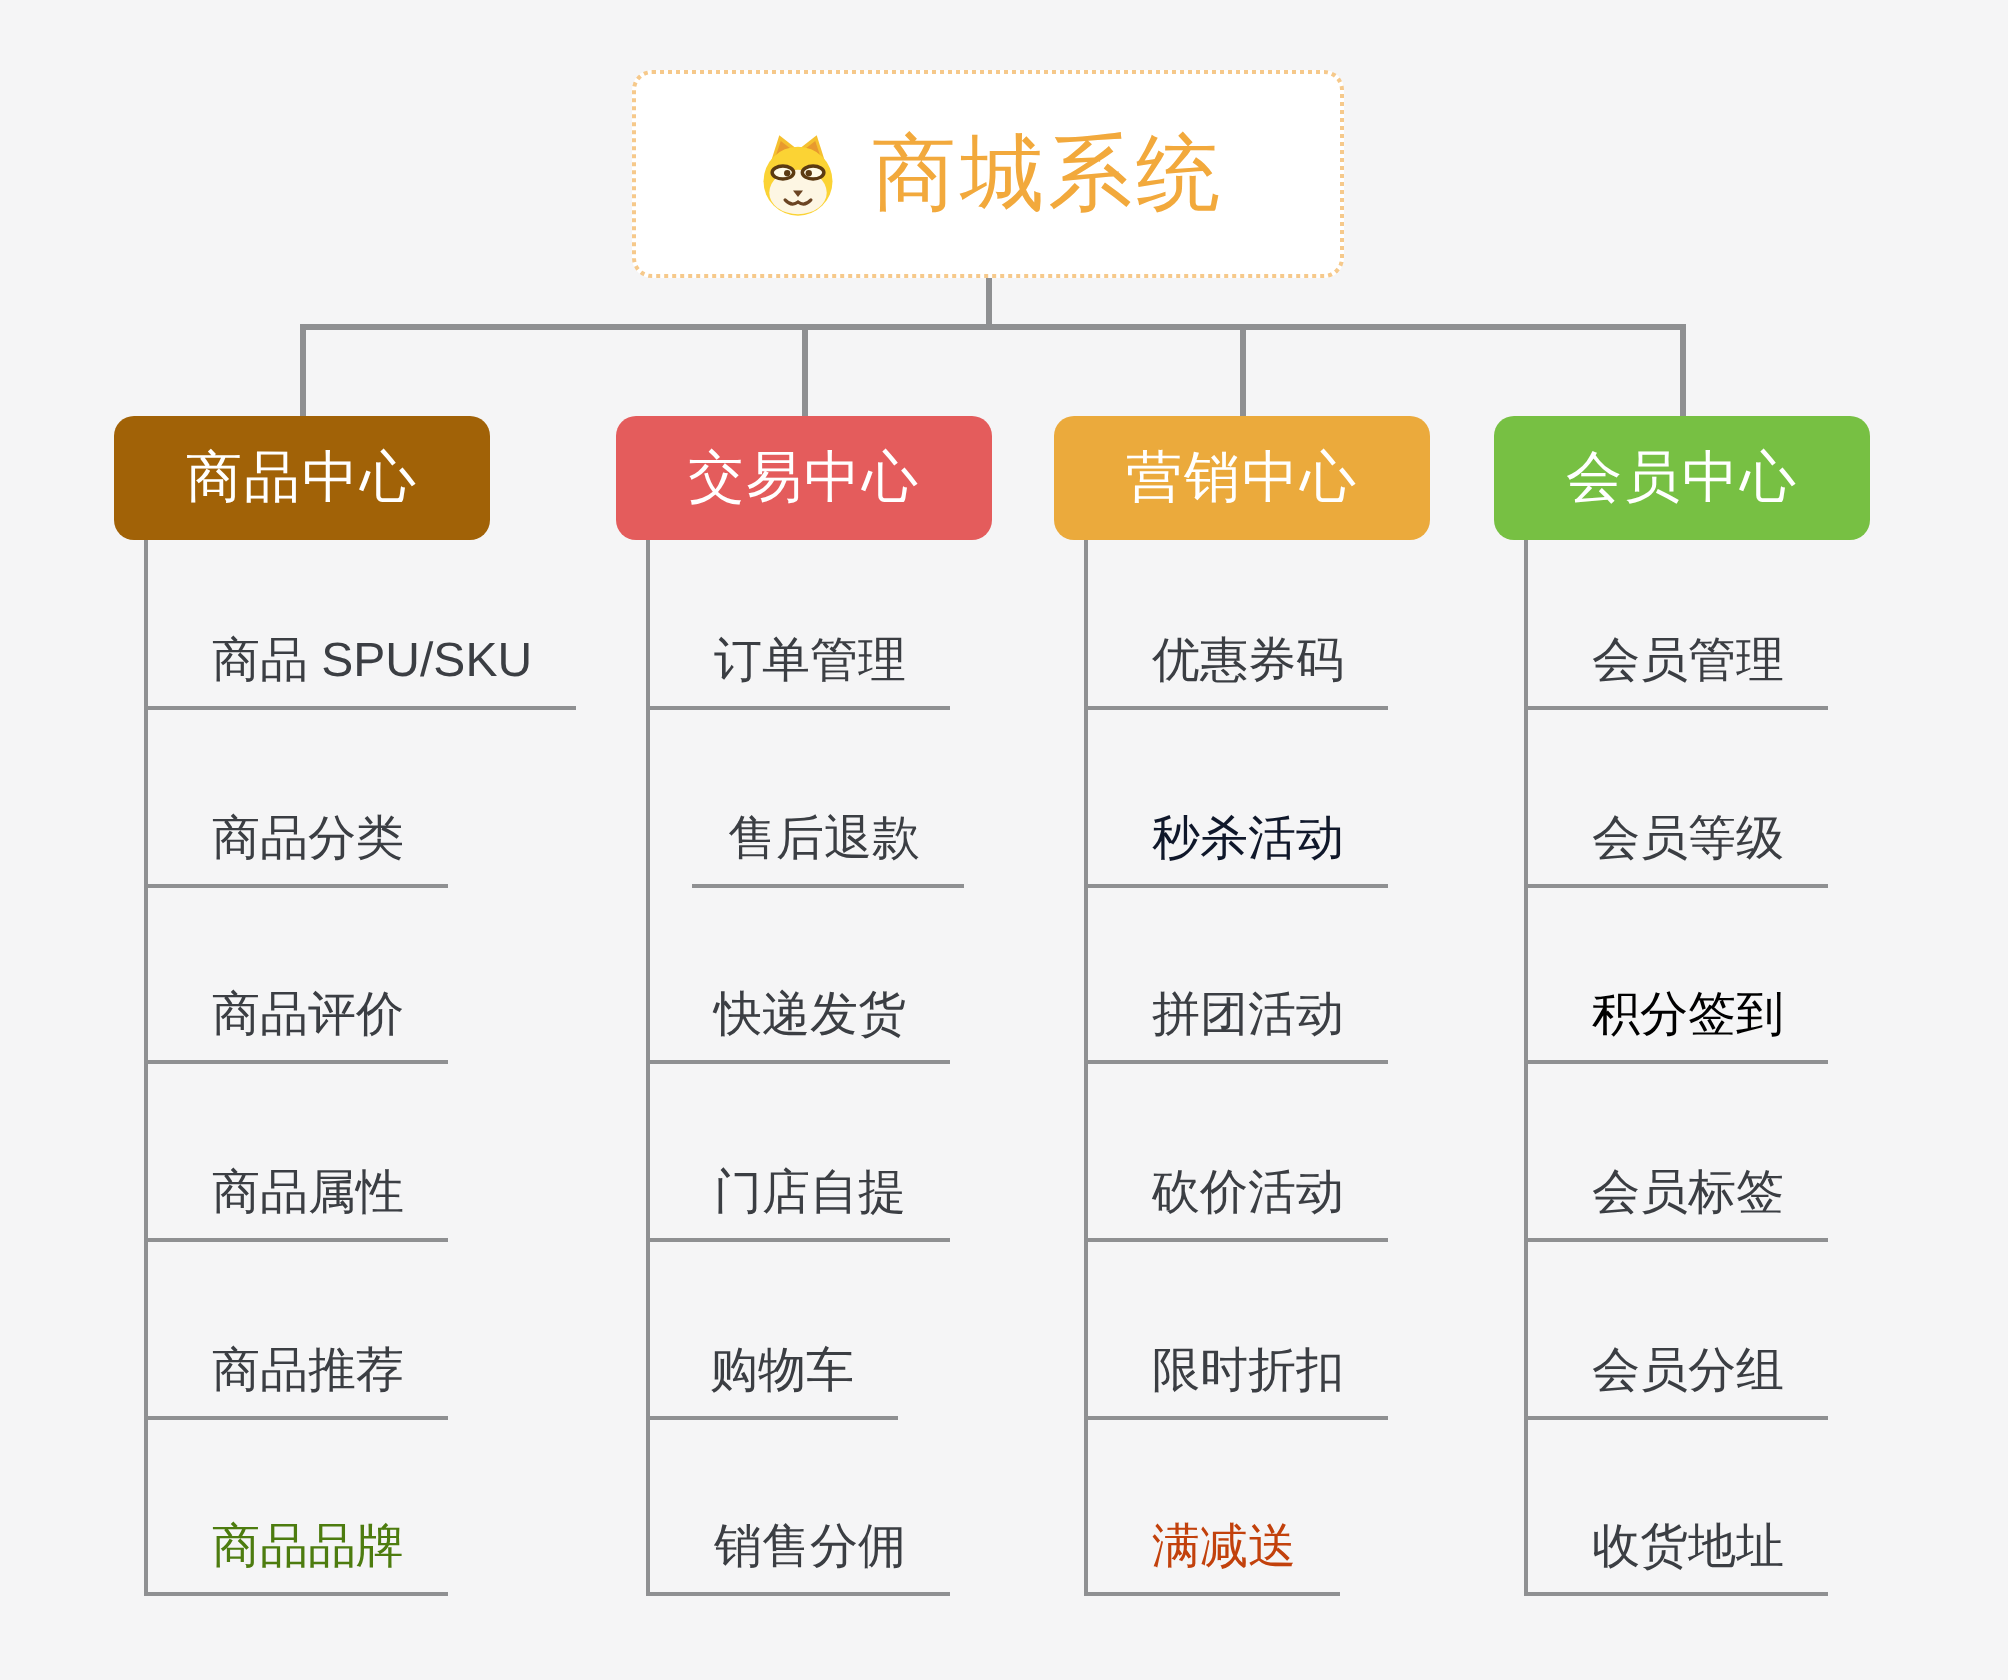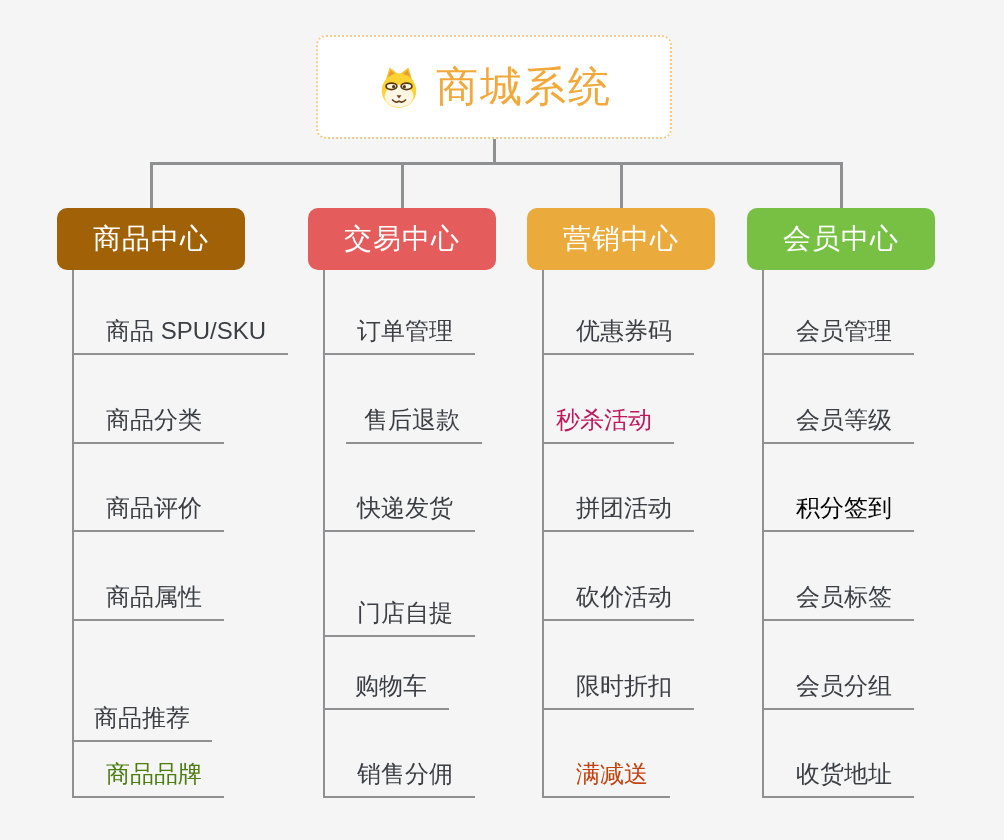--- a/index.html
+++ b/index.html
@@ -92,36 +92,36 @@
   <div id="branch-layer">
       <div class="line" style="left: 492.5px; top: 139px; width: 3px; height: 26px; background: rgb(143, 144, 146);"></div>
       <div class="line" style="left: 149.5px; top: 162px; width: 693px; height: 3px; background: rgb(143, 144, 146);"></div>
       <div class="line" style="left: 149.5px; top: 162px; width: 3px; height: 46px; background: rgb(143, 144, 146);"></div>
       <div class="branch-box" style="left: 57px; top: 208px; background: #a16207;">商品中心</div>
       <div class="spine" style="left: 72px; top: 270px; height: 528px; background: rgb(143, 144, 146);"></div>
       <div class="child-item" style="left: 72px; top: 355px; padding-left: 34px; border-bottom-color: rgb(143, 144, 146); color: rgb(59, 62, 67);">商品 SPU/SKU</div>
       <div class="child-item" style="left: 72px; top: 444px; padding-left: 34px; border-bottom-color: rgb(143, 144, 146); color: rgb(59, 62, 67);">商品分类</div>
       <div class="child-item" style="left: 72px; top: 532px; padding-left: 34px; border-bottom-color: rgb(143, 144, 146); color: rgb(59, 62, 67);">商品评价</div>
       <div class="child-item" style="left: 72px; top: 621px; padding-left: 34px; border-bottom-color: rgb(143, 144, 146); color: rgb(59, 62, 67);">商品属性</div>
-      <div class="child-item" style="left: 72px; top: 710px; padding-left: 22px; border-bottom-color: rgb(143, 144, 146); color: rgb(59, 62, 67); margin-top: 32px;">商品推荐</div>
+      <div class="child-item" style="left: 72px; top: 710px; padding-left: 34px; border-bottom-color: rgb(143, 144, 146); color: rgb(59, 62, 67);">商品推荐</div>
       <div class="child-item" style="left: 72px; top: 798px; padding-left: 34px; border-bottom-color: rgb(143, 144, 146); color: #4d7c0f;">商品品牌</div>
       <div class="line" style="left: 400.5px; top: 162px; width: 3px; height: 46px; background: rgb(143, 144, 146);"></div>
       <div class="branch-box" style="left: 308px; top: 208px; background: rgb(228, 92, 92);">交易中心</div>
       <div class="spine" style="left: 323px; top: 270px; height: 528px; background: rgb(143, 144, 146);"></div>
       <div class="child-item" style="left: 323px; top: 355px; padding-left: 34px; border-bottom-color: rgb(143, 144, 146); color: rgb(59, 62, 67);">订单管理</div>
       <div class="child-item" style="left: 323px; top: 444px; padding-left: 18px; border-bottom-color: rgb(143, 144, 146); color: rgb(59, 62, 67); margin-left: 23px;">售后退款</div>
       <div class="child-item" style="left: 323px; top: 532px; padding-left: 34px; border-bottom-color: rgb(143, 144, 146); color: rgb(59, 62, 67);">快递发货</div>
-      <div class="child-item" style="left: 323px; top: 637px; padding-left: 34px; border-bottom-color: rgb(143, 144, 146); color: rgb(59, 62, 67);">门店自提</div>
+      <div class="child-item" style="left: 323px; top: 621px; padding-left: 34px; border-bottom-color: rgb(143, 144, 146); color: rgb(59, 62, 67);">门店自提</div>
       <div class="child-item" style="left: 323px; top: 710px; padding-left: 32px; border-bottom-color: rgb(143, 144, 146); color: rgb(59, 62, 67);">购物车</div>
       <div class="child-item" style="left: 323px; top: 798px; padding-left: 34px; border-bottom-color: rgb(143, 144, 146); color: rgb(59, 62, 67);">销售分佣</div>
       <div class="line" style="left: 619.5px; top: 162px; width: 3px; height: 46px; background: rgb(143, 144, 146);"></div>
       <div class="branch-box" style="left: 527px; top: 208px; background: rgb(235, 170, 60);">营销中心</div>
       <div class="spine" style="left: 542px; top: 270px; height: 528px; background: rgb(143, 144, 146);"></div>
       <div class="child-item" style="left: 542px; top: 355px; padding-left: 34px; border-bottom-color: rgb(143, 144, 146); color: rgb(59, 62, 67);">优惠券码</div>
-      <div class="child-item" style="left: 542px; top: 444px; padding-left: 14px; border-bottom-color: rgb(143, 144, 146); color: #be185d;">秒杀活动</div>
+      <div class="child-item" style="left: 542px; top: 444px; padding-left: 34px; border-bottom-color: rgb(143, 144, 146); color: #0f172a;">秒杀活动</div>
       <div class="child-item" style="left: 542px; top: 532px; padding-left: 34px; border-bottom-color: rgb(143, 144, 146); color: rgb(59, 62, 67);">拼团活动</div>
       <div class="child-item" style="left: 542px; top: 621px; padding-left: 34px; border-bottom-color: rgb(143, 144, 146); color: rgb(59, 62, 67);">砍价活动</div>
       <div class="child-item" style="left: 542px; top: 710px; padding-left: 34px; border-bottom-color: rgb(143, 144, 146); color: rgb(59, 62, 67);">限时折扣</div>
       <div class="child-item" style="left: 542px; top: 798px; padding-left: 34px; border-bottom-color: rgb(143, 144, 146); color: #c2410c;">满减送</div>
       <div class="line" style="left: 839.5px; top: 162px; width: 3px; height: 46px; background: rgb(143, 144, 146);"></div>
       <div class="branch-box" style="left: 747px; top: 208px; background: rgb(119, 192, 67);">会员中心</div>
       <div class="spine" style="left: 762px; top: 270px; height: 528px; background: rgb(143, 144, 146);"></div>
       <div class="child-item" style="left: 762px; top: 355px; padding-left: 34px; border-bottom-color: rgb(143, 144, 146); color: rgb(59, 62, 67);">会员管理</div>
       <div class="child-item" style="left: 762px; top: 444px; padding-left: 34px; border-bottom-color: rgb(143, 144, 146); color: rgb(59, 62, 67);">会员等级</div>
       <div class="child-item" style="left: 762px; top: 532px; padding-left: 34px; border-bottom-color: rgb(143, 144, 146); color: #000000;">积分签到</div>

